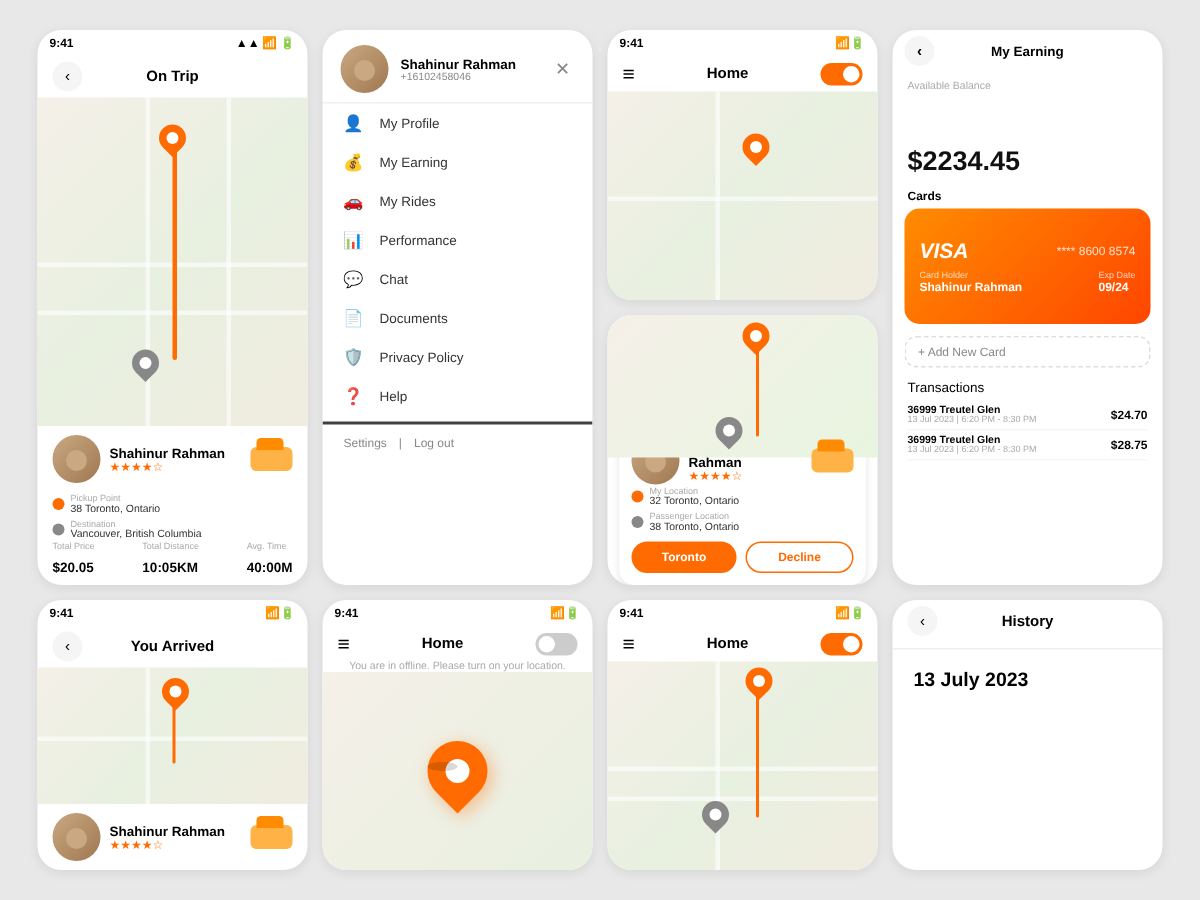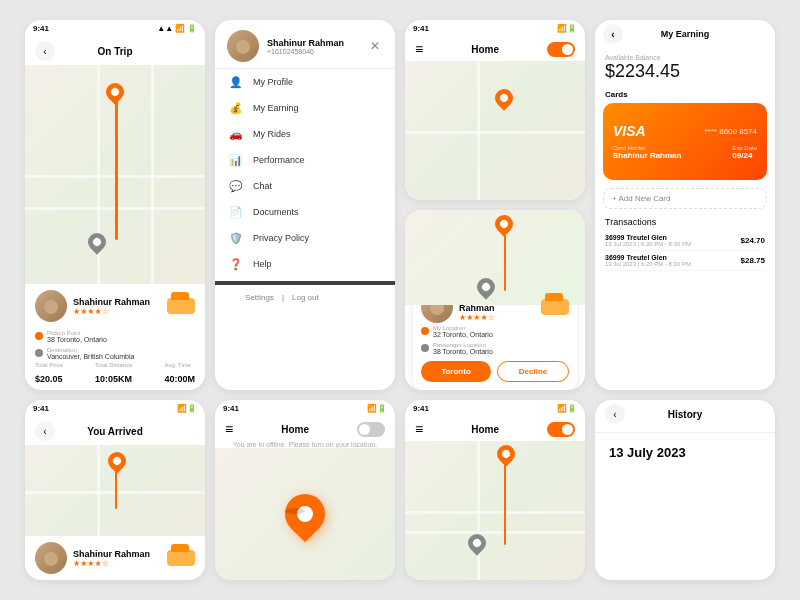--- a/index.html
+++ b/index.html
@@ -182,29 +182,29 @@
       gap: 10px;
       padding: 6px 14px;
       font-size: 9px;
       color: #333;
       cursor: pointer;
     }
     .menu-icon { width: 14px; height: 14px; display: flex; align-items: center; justify-content: center; font-size: 11px; }
     .menu-footer {
       display: flex;
       gap: 8px;
-      padding: 8px 30px;
-      border-top: 4px solid #404040;
+      padding: 8px 14px;
+      border-top: 2px solid #404040;
       margin-top: 4px;
     }
     .menu-footer-item { font-size: 8px; color: #888; cursor: pointer; }
     
     .earning-section { padding: 6px 10px; }
     .earning-label { font-size: 7px; color: #aaa; }
-    .earning-amount { font-size: 18px; font-weight: 400; color: #111; }
+    .earning-amount { font-size: 18px; font-weight: 700; color: #111; margin-top: 36px; }
     .visa-card {
       background: linear-gradient(135deg, #FF8C00, #FF4500);
       border-radius: 10px;
       margin: 4px 8px;
       padding: 20px 10px;
       color: #fff;
     }
     .visa-logo { font-size: 14px; font-weight: 900; font-style: italic; }
     .visa-footer { display: flex; justify-content: space-between; margin-top: 6px; font-size: 6px; }
     .visa-footer .label { opacity: 0.7; }

